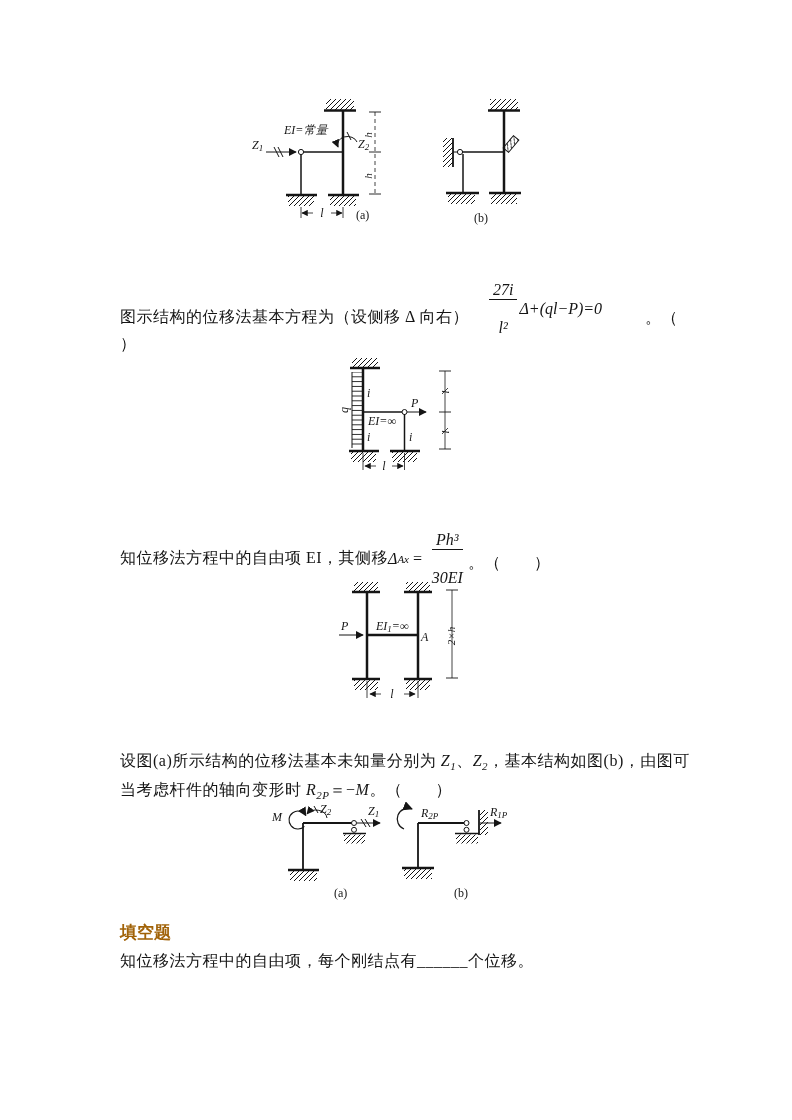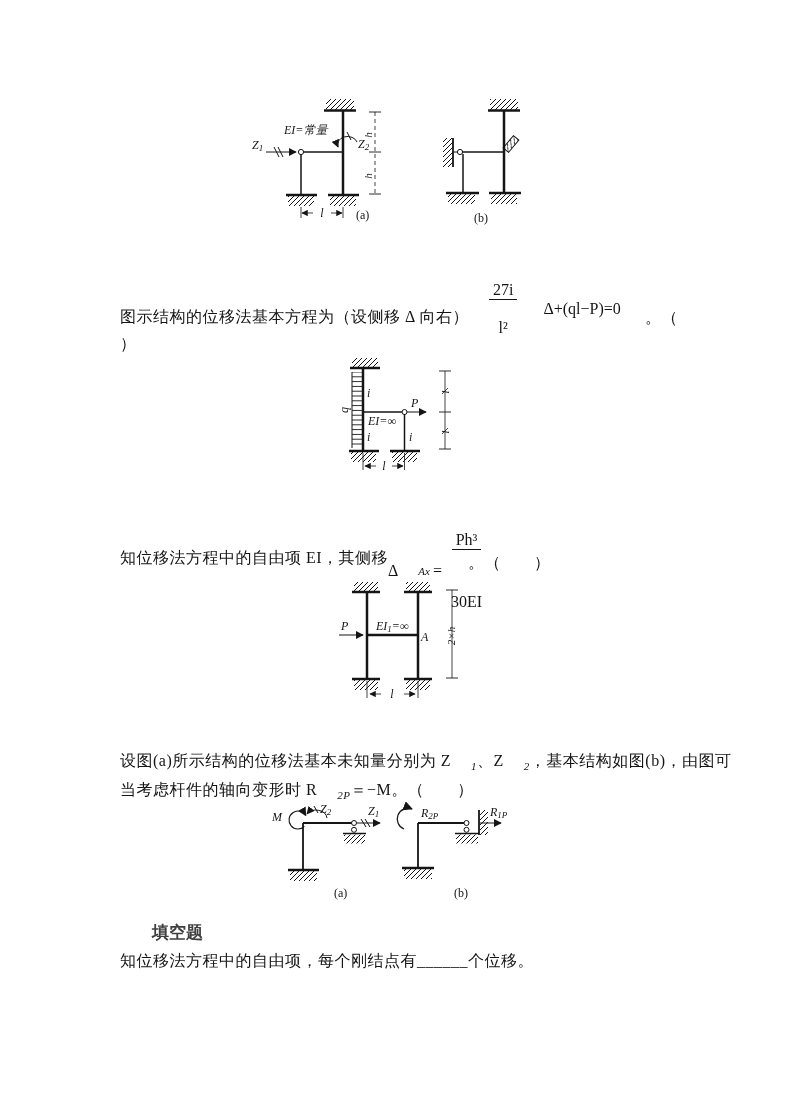--- a/index.html
+++ b/index.html
@@ -1,27 +1,27 @@
 <!DOCTYPE html>
 <html><head>
 <meta charset="utf-8">
 <style>
   html,body{margin:0;padding:0;background:#fff;}
   body{width:792px;height:1120px;position:relative;overflow:hidden;
        font-family:"Liberation Serif","DejaVu Serif",serif;color:#151515;}
   .abs{position:absolute;}
   .cn{font-size:16px;letter-spacing:0.5px;white-space:nowrap;}
-  .mi{gap:24px;}
-  .sub{font-size:11px;vertical-align:-4px;font-style:italic;margin-left:20px;}
+  .mi{font-style:italic;}
+  .sub{font-size:11px;vertical-align:-4px;font-style:italic;}
   .formula{display:flex;align-items:center;font-size:16px;white-space:nowrap;}
   .frac{display:inline-flex;flex-direction:column;align-items:center;line-height:1.05;margin:0 2px;}
   .frac .num{padding:0 4px;border-bottom:1px solid #151515;}
   .frac .den{padding:0 4px;margin-top:20px;}
-  .red-head{color:#404040;font-weight:bold;font-size:17px;
-            font-family:"Liberation Sans","DejaVu Sans",sans-serif;margin-left:32px;}
+  .red-head{color:#a16207;font-weight:bold;font-size:17px;
+            font-family:"Liberation Sans","DejaVu Sans",sans-serif;}
   svg{overflow:visible;}
   svg text{fill:#151515;}
 </style>
 </head>
 <body>
 
 <svg class="abs" style="left:240px;top:95px" width="300" height="135" viewBox="240 95 300 135">
   <defs>
     <pattern id="ht1" width="5" height="5" patternUnits="userSpaceOnUse">
       <path d="M0,5 L5,0" stroke="#151515" stroke-width="1" fill="none"></path>

